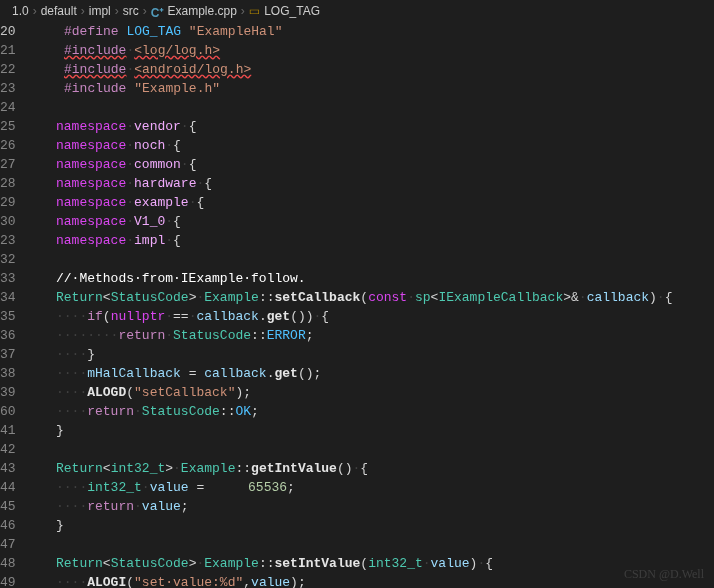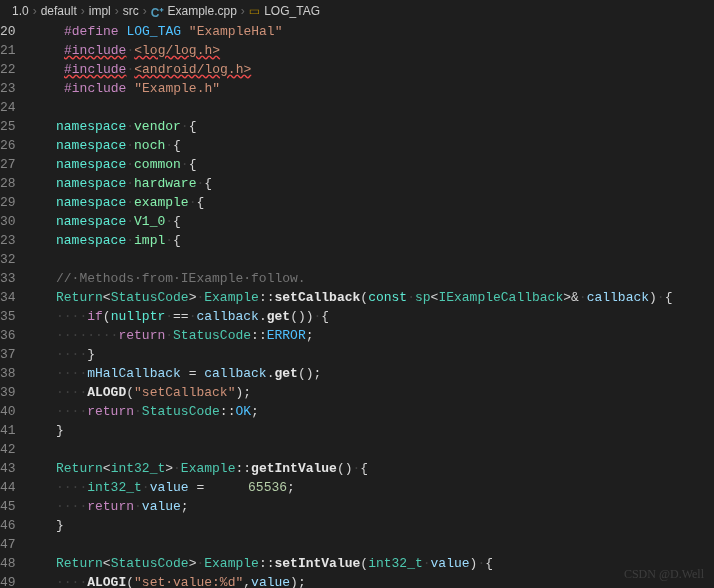--- a/index.html
+++ b/index.html
@@ -38,32 +38,32 @@
   user-select: none;
   line-height: 19px;
 }
 .gutter .num.active { color: #c6c6c6; }
 .code {
   flex: 1;
   line-height: 19px;
   white-space: pre;
 }
 .code .line { height: 19px; }
-.tok-keyword { color: #5eead4; }
+.tok-keyword { color: #d946ef; }
 .tok-keyword2 { color: #c586c0; }
 .tok-macro { color: #c586c0; margin-left: 8px; }
 .tok-string { color: #ce9178; }
 .tok-number { color: #b5cea8; margin-left: 36px; }
 .tok-type { color: #4ec9b0; }
 .tok-func { color: #e5e5e5; font-weight: bold; }
 .tok-var { color: #9cdcfe; }
 .tok-param { color: #9cdcfe; }
-.tok-comment { color: #737373; }
+.tok-comment { color: #ffffff; }
 .tok-const { color: #4fc1ff; }
-.tok-ns { color: #86efac; }
+.tok-ns { color: #f0abfc; }
 .tok-whitespace { color: #404040; }
 .squiggle {
   text-decoration-line: underline;
   text-decoration-style: wavy;
   text-decoration-color: #f14c4c;
 }
 .watermark {
   position: absolute;
   bottom: 6px;
   right: 10px;
@@ -106,21 +106,21 @@
       <div class="num">30</div>
       <div class="num">23</div>
       <div class="num">32</div>
       <div class="num">33</div>
       <div class="num">34</div>
       <div class="num">35</div>
       <div class="num">36</div>
       <div class="num">37</div>
       <div class="num">38</div>
       <div class="num">39</div>
-      <div class="num">40</div>
+      <div class="num">60</div>
       <div class="num">41</div>
       <div class="num">42</div>
       <div class="num">43</div>
       <div class="num">44</div>
       <div class="num">45</div>
       <div class="num">46</div>
       <div class="num">47</div>
       <div class="num">48</div>
       <div class="num">49</div>
     </div>

